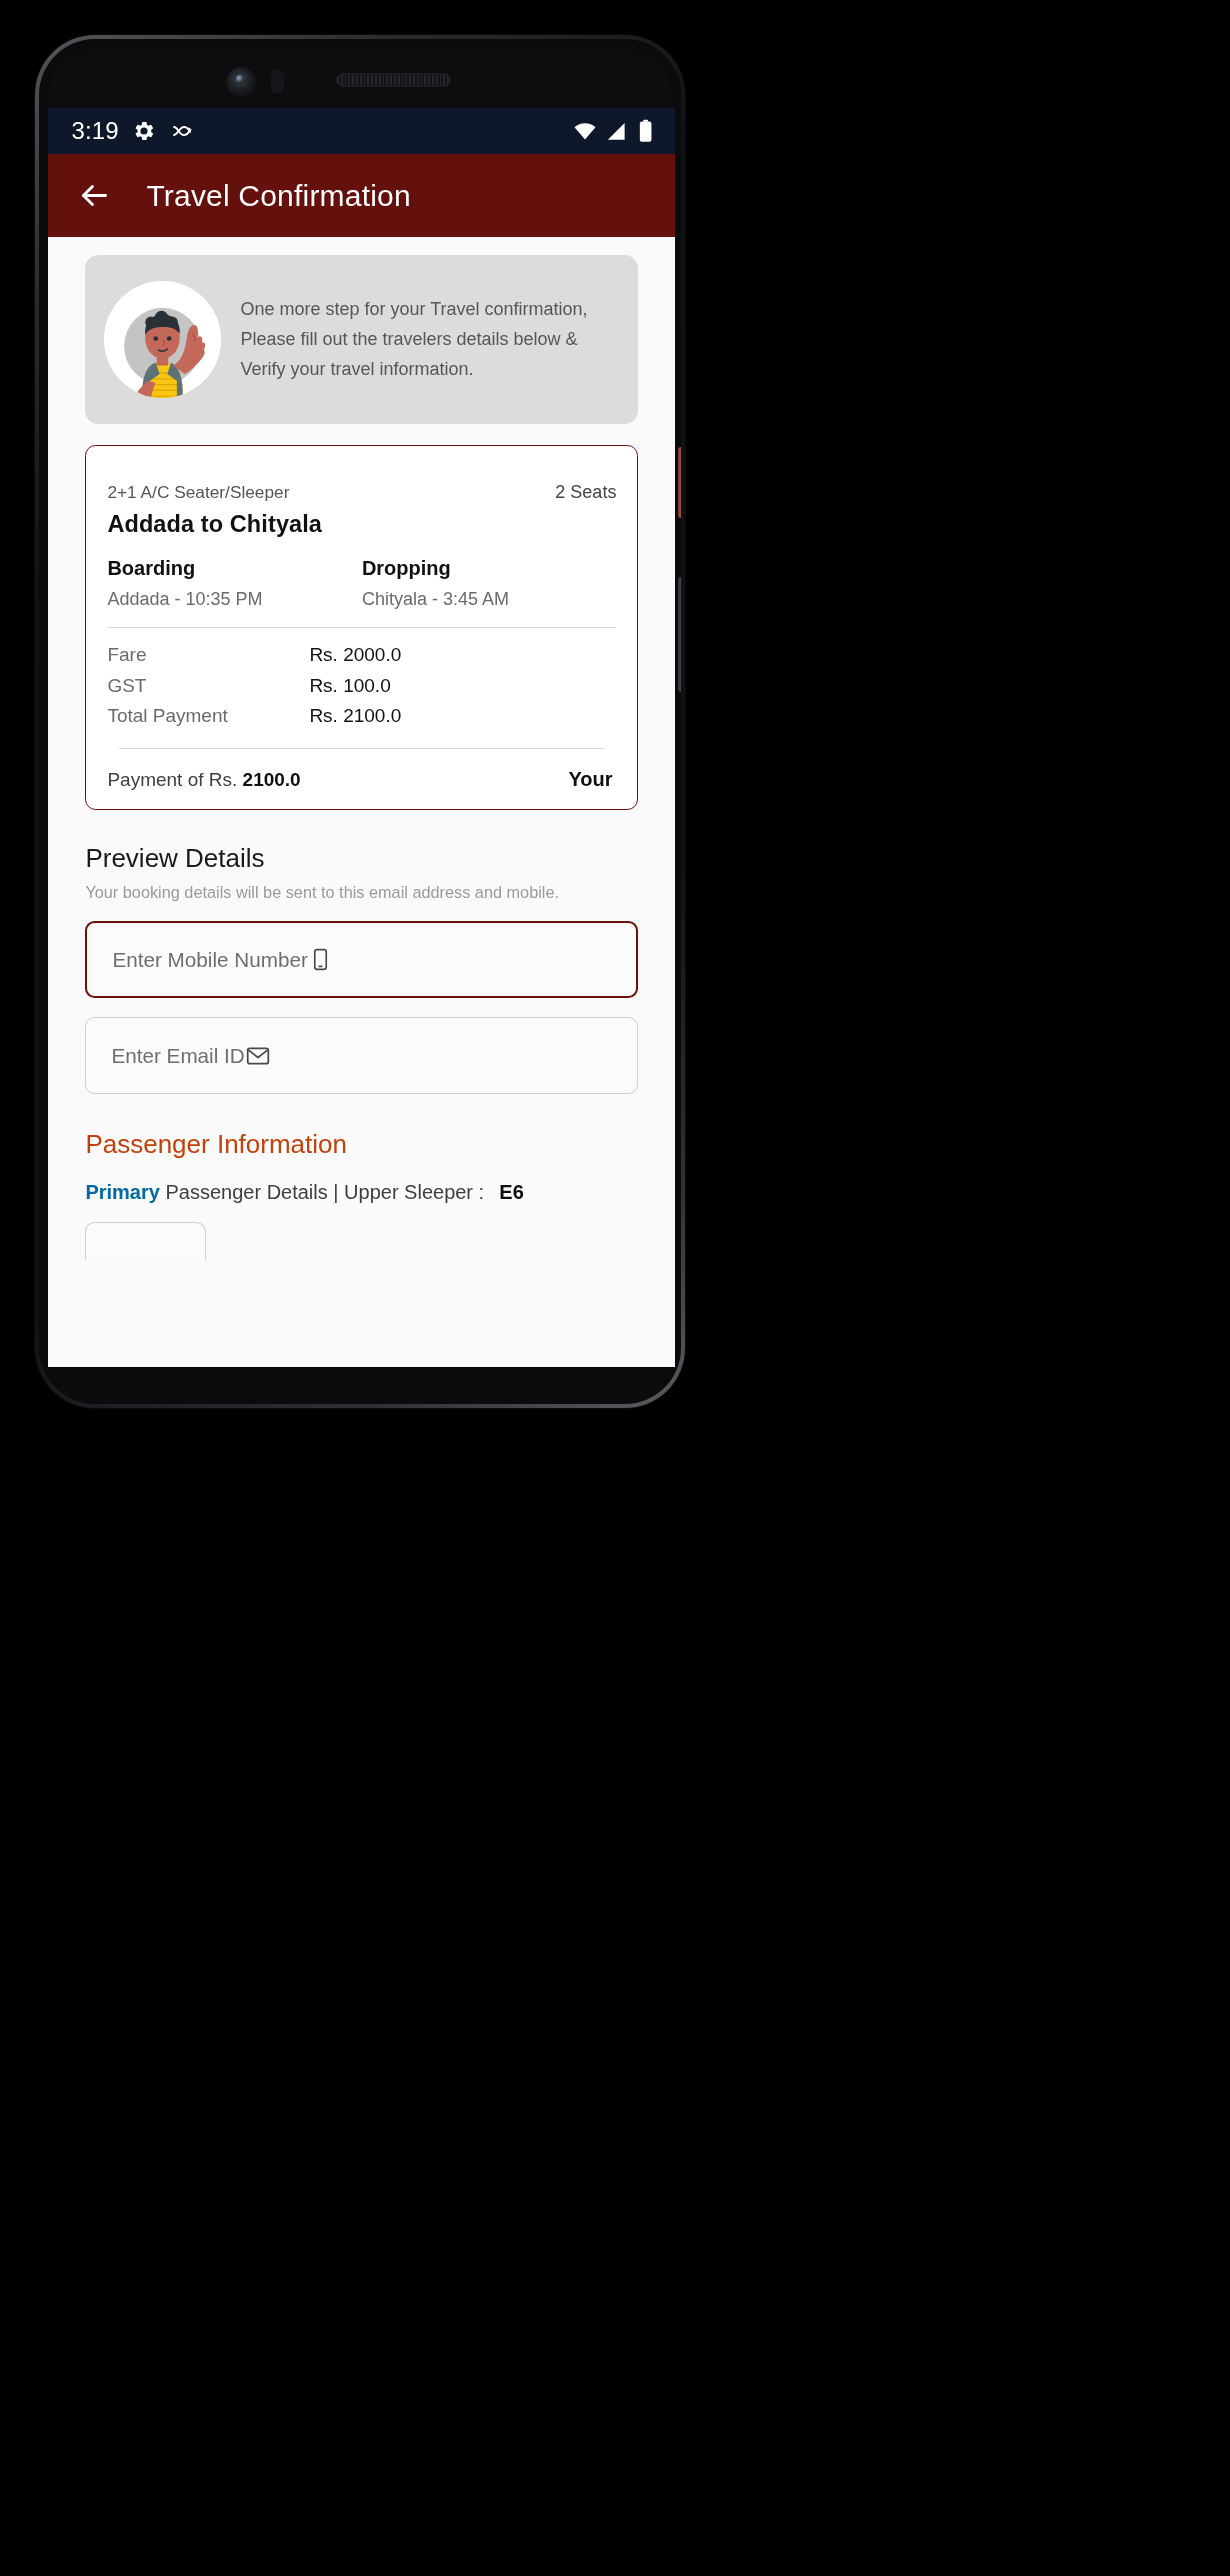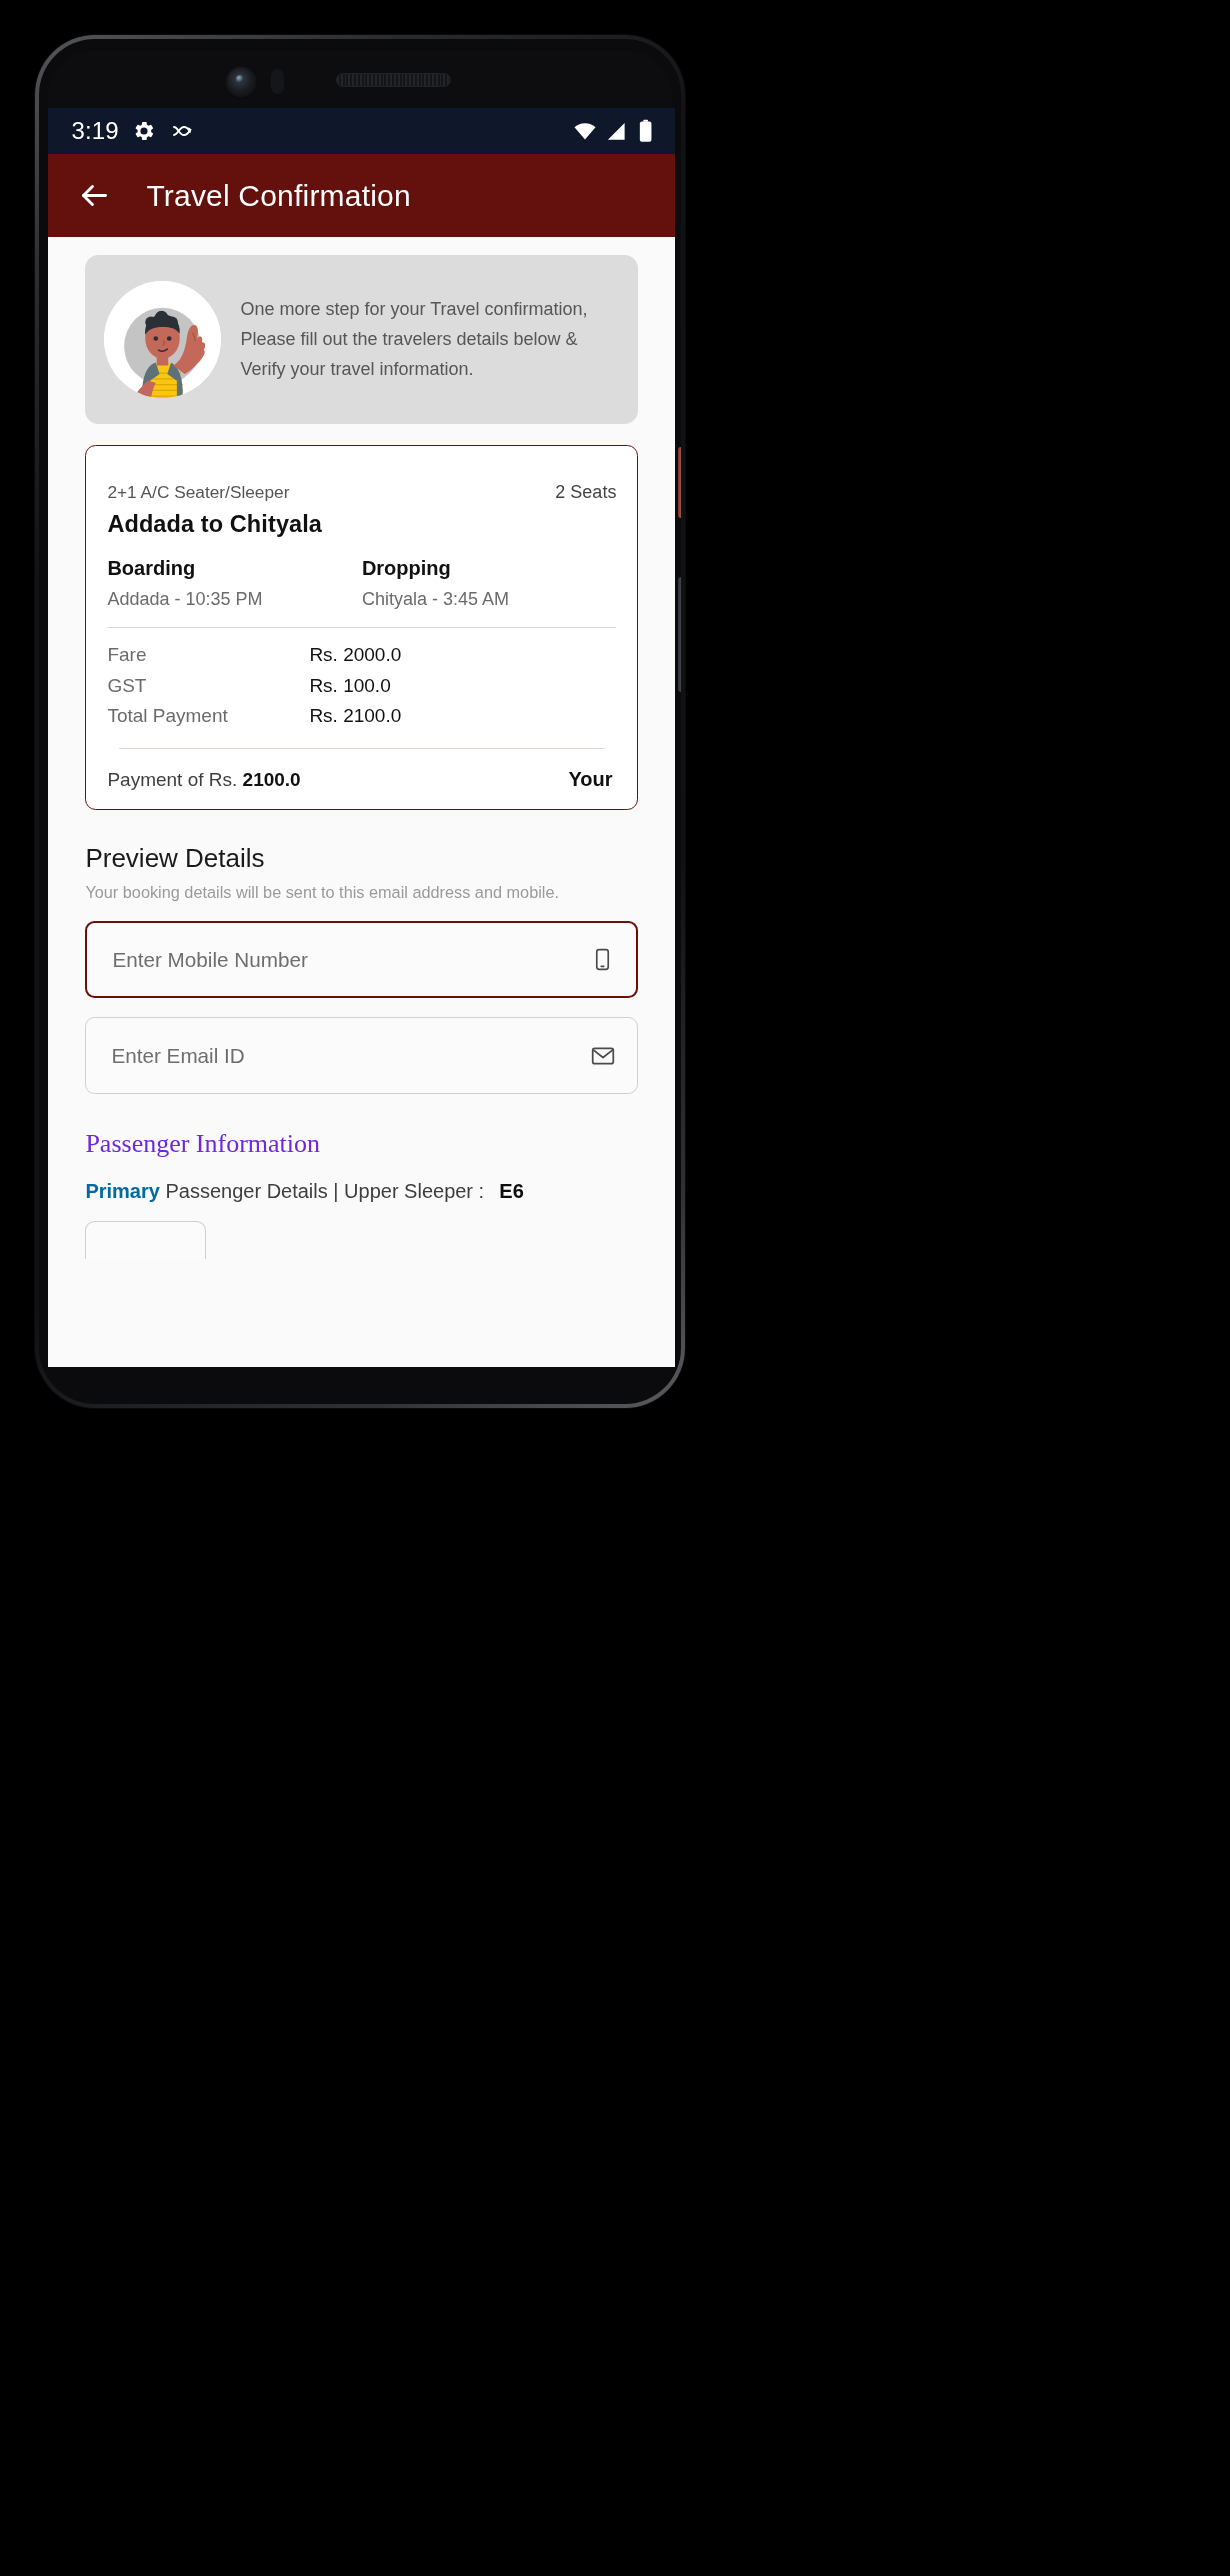--- a/index.html
+++ b/index.html
@@ -290,41 +290,40 @@
     margin-top: 9.6px;
     font-size: 16.3px;
     color: #9a9a9a;
   }
   .text-field {
     margin-top: 19px;
     height: 77px;
     border-radius: 9.6px;
     display: flex;
     align-items: center;
-    justify-content: space-between;
+    justify-content: flex-start;
     padding: 0 21px 0 25px;
     background: #fbfbfb;
   }
   .text-field.focused {
     border: 2.4px solid #6b0f0b;
   }
   .text-field.normal {
     border: 1.4px solid #cfcfcf;
   }
   .field-placeholder {
     font-size: 20.7px;
     color: #6e6e6e;
   }
 
   
   #passenger-heading {
     margin-top: 35px;
     font-size: 26px;
-    color: #6d28d9;
-    font-family: Liberation Serif, serif;
+    color: #c2410c;
   }
   #passenger-subline {
     margin-top: 21px;
     font-size: 20px;
     color: #3e3e3e;
   }
   #passenger-subline .bold { font-weight: bold; color: #0369a1; }
   #passenger-subline .seat {
     font-weight: bold;
     color: #0d0d0d;

